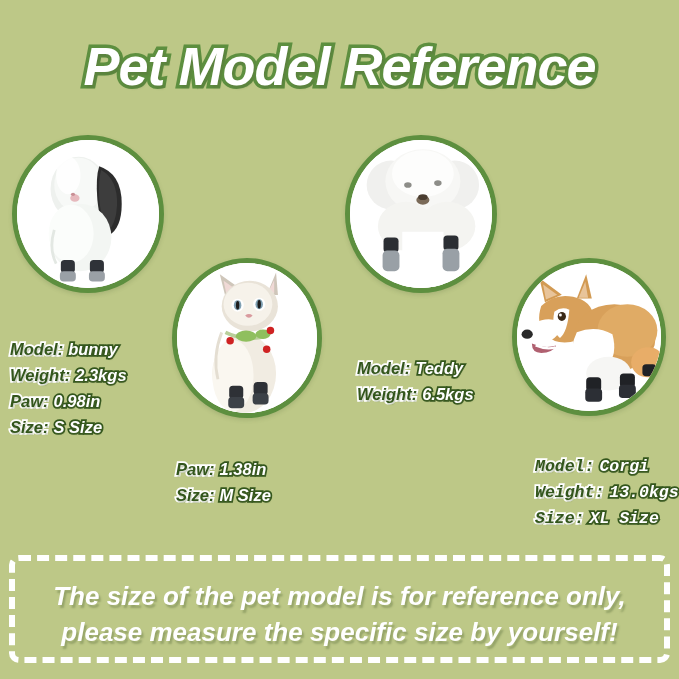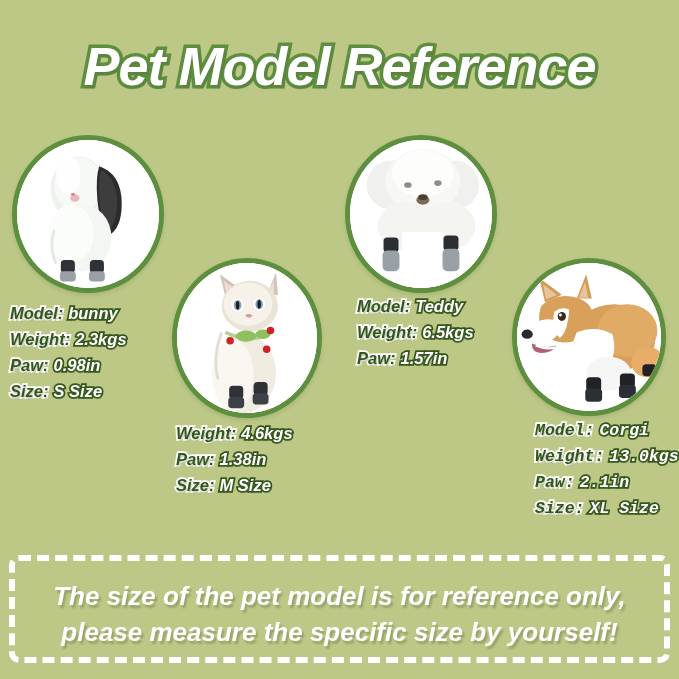--- a/index.html
+++ b/index.html
@@ -47,38 +47,39 @@
   #circle-corgi{left:512px; top:258px; width:154px;height:158px;}
 
   
   .info{
     position:absolute;
     font-size:16.5px;
     font-weight:bold;
     font-style:italic;
     line-height:26px;
     white-space:nowrap;
+    margin-top:36px;
   }
   .info .row{display:block;height:26px;}
   .lbl{
     color:#33561c;
     -webkit-text-stroke:3.5px #ffffff;
     paint-order:stroke fill;
     text-shadow:1px 2px 1px rgba(90,110,60,0.30);
     margin-right:5px;
   }
   .val{
     color:#ffffff;
     -webkit-text-stroke:3.5px #33561c;
     paint-order:stroke fill;
     text-shadow:1px 2px 1px rgba(90,110,60,0.30);
   }
   #info-bunny{left:10px;  top:300px;}
   #info-cats {left:176px; top:420px;}
-  #info-teddy{left:357px; top:293px;}
+  #info-teddy{left:357px; top:319px;}
   #info-corgi{left:535px; top:418px;font-family:Liberation Mono, monospace;}
 
   
   .disclaimer{
     position:absolute;left:9px;top:555px;width:661px;height:108px;
     box-sizing:border-box;
     border:6px dashed #ffffff;
     border-radius:10px;
   }
   .disclaimer-text{
@@ -163,23 +164,20 @@
         <circle cx="96" cy="92" r="4" fill="#cf2222"></circle>
         <rect x="56" y="131" width="15" height="14" rx="4" fill="#2e3136"></rect>
         <rect x="55" y="143" width="17" height="12" rx="4" fill="#3c4147"></rect>
         <rect x="82" y="127" width="15" height="14" rx="4" fill="#2e3136"></rect>
         <rect x="81" y="139" width="17" height="12" rx="4" fill="#3c4147"></rect>
       </svg>
     </div>
   </div>
   <div class="info" id="info-cats">
     <span class="row">
-      <span class="lbl">Weight:</span><span class="val">4.6kgs</span>
-    </span>
-    <span class="row">
       <span class="lbl">Paw:</span><span class="val">1.38in</span>
     </span>
     <span class="row">
       <span class="lbl">Size:</span><span class="val">M Size</span>
     </span>
   </div>
 
   <div class="pet-circle" id="circle-teddy">
     <div class="photo">
       <svg viewBox="0 0 152 158" preserveAspectRatio="xMidYMid slice">
@@ -201,23 +199,20 @@
         <rect x="99" y="116" width="18" height="24" rx="5" fill="#99a0a6"></rect>
       </svg>
     </div>
   </div>
   <div class="info" id="info-teddy">
     <span class="row">
       <span class="lbl">Model:</span><span class="val">Teddy</span>
     </span>
     <span class="row">
       <span class="lbl">Weight:</span><span class="val">6.5kgs</span>
-    </span>
-    <span class="row">
-      <span class="lbl">Paw:</span><span class="val">1.57in</span>
     </span>
   </div>
 
   <div class="pet-circle" id="circle-corgi">
     <div class="photo">
       <svg viewBox="0 0 154 158" preserveAspectRatio="xMidYMid slice">
         <rect x="0" y="0" width="154" height="158" fill="#ffffff"></rect>
         <path d="M30 42 L24 16 L48 34 Z" fill="#d29a52"></path>
         <path d="M31 39 L28 23 L43 34 Z" fill="#e8c49a"></path>
         <path d="M64 38 L74 12 L80 38 Z" fill="#d29a52"></path>
@@ -244,23 +239,20 @@
     </div>
   </div>
   <div class="info" id="info-corgi">
     <span class="row">
       <span class="lbl">Model:</span><span class="val">Corgi</span>
     </span>
     <span class="row">
       <span class="lbl">Weight:</span><span class="val">13.0kgs</span>
     </span>
     <span class="row">
-      <span class="lbl">Paw:</span><span class="val">2.1in</span>
-    </span>
-    <span class="row">
       <span class="lbl">Size:</span><span class="val">XL Size</span>
     </span>
   </div>
 
   <div class="disclaimer"></div>
   <div class="disclaimer-text">
     <span>The size of the pet model is for reference only,</span>
     <span>please measure the specific size by yourself!</span>
   </div>
 

